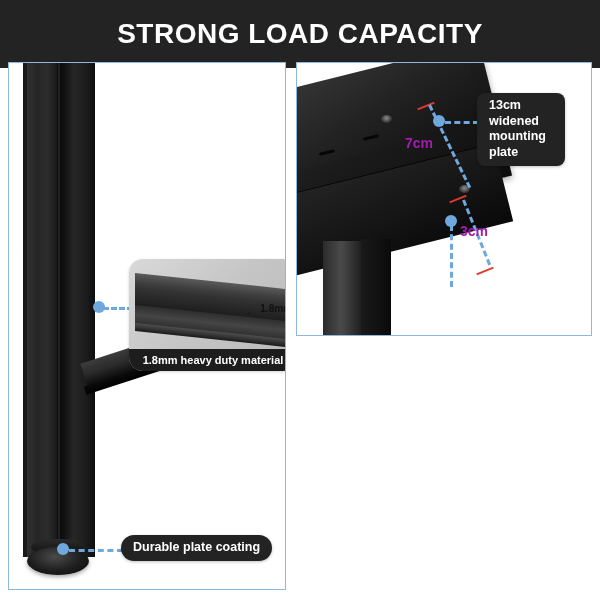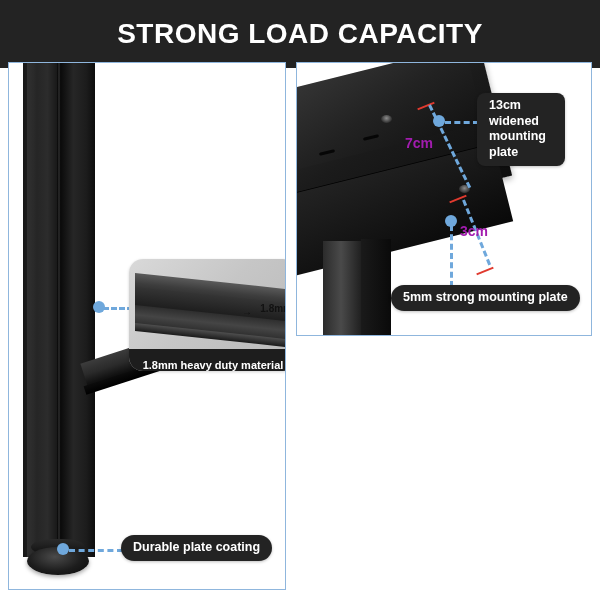--- a/index.html
+++ b/index.html
@@ -109,21 +109,21 @@
     font-size: 10px; font-weight: bold; color: #111;
     white-space: nowrap;
   }
   .thickness-arrow {
     position: absolute; right: 45px; top: 48px;
     font-size: 10px; color: #111; line-height: 1;
   }
   .inset-caption {
     position: absolute; left: 0; bottom: 0; width: 168px; height: 22px;
     background: #1d1d1d;
-    display: flex; align-items: flex-end; justify-content: center; margin-top: 20px;
+    display: flex; align-items: center; justify-content: center; margin-top: 20px;
   }
   .inset-caption span {
     color: #fff; font-size: 11px; font-weight: bold; white-space: nowrap;
   }
 
   
   .plate-main {
     position: absolute; left: -26px; top: 22px; width: 230px; height: 120px;
     background: linear-gradient(160deg, #2d2d2d 0%, #1b1b1b 45%, #0e0e0e 100%);
     transform: rotate(-14deg);
@@ -329,17 +329,16 @@
     <div class="dim-line" id="dim-3cm"></div>
     <div class="dim-text" id="txt-3cm">3cm</div>
     <div class="dim-tick" id="tick-bottom"></div>
 
     <div class="dot" id="dot-13cm"></div>
     <div class="leader-h" id="leader-13cm"></div>
     <div class="pill two-line" id="pill-13cm">13cm widened mounting plate</div>
 
     <div class="dot" id="dot-5mm"></div>
     <div class="leader-v" id="leader-5mm"></div>
-    <div class="pill" id="pill-5mm">5mm strong mounting plate</div>
   </div>
 
 
 </div>
 
 </body></html>

